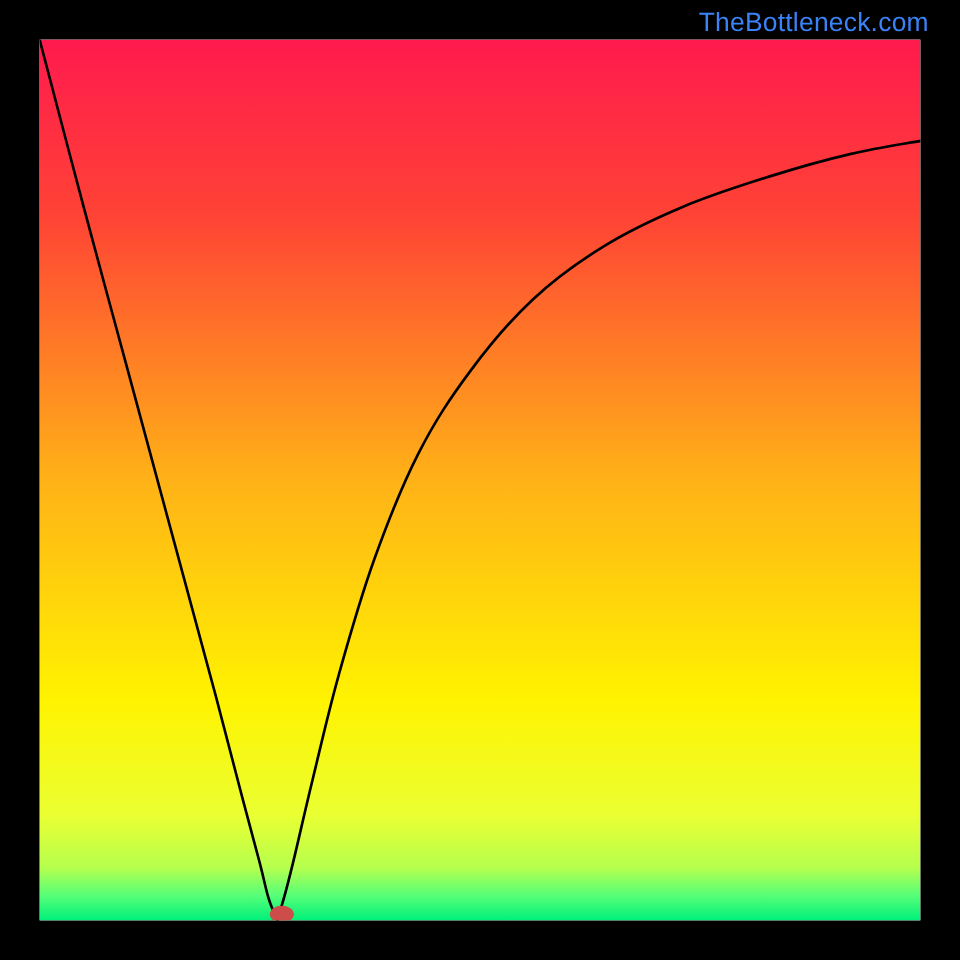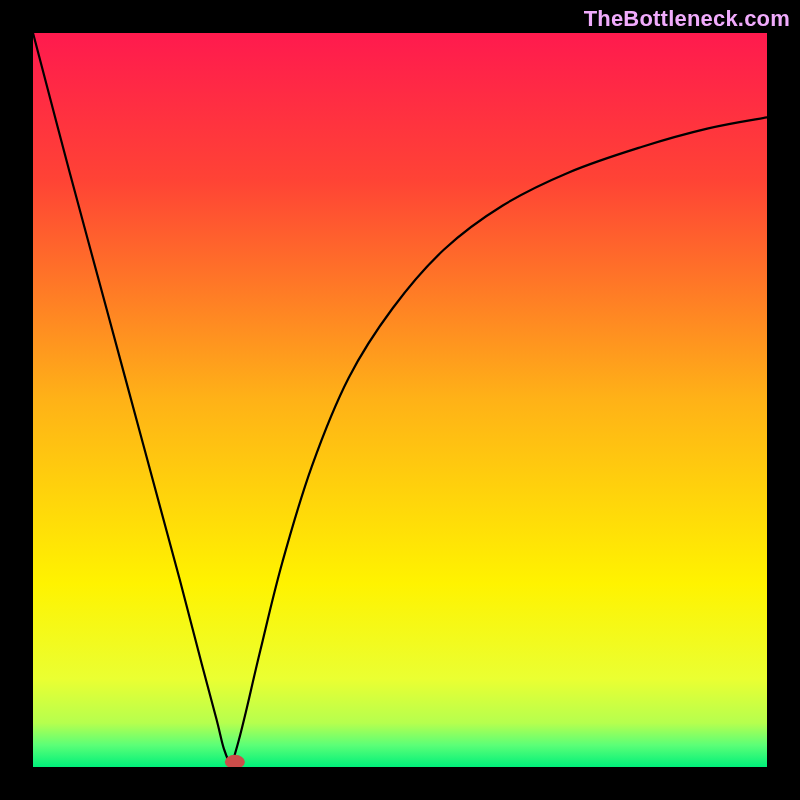--- a/index.html
+++ b/index.html
@@ -23,24 +23,24 @@
     position: absolute;
     left: 0;
     top: 0;
     width: 734px;
     height: 734px;
     display: block;
   }
   .watermark {
     position: absolute;
     top: 6px;
-    right: 10px;
+    right: 26px;
     font-size: 22px;
-    font-weight: 700;
-    color: #f0abfc;
+    font-weight: 400;
+    color: #3b82f6;
     letter-spacing: 0.2px;
     font-family: Arial, Helvetica, sans-serif;
   }
 </style>
 </head>
 <body>
 
 <div class="frame">
   <svg id="chart-svg" viewBox="0 0 734 734">
       <defs>

